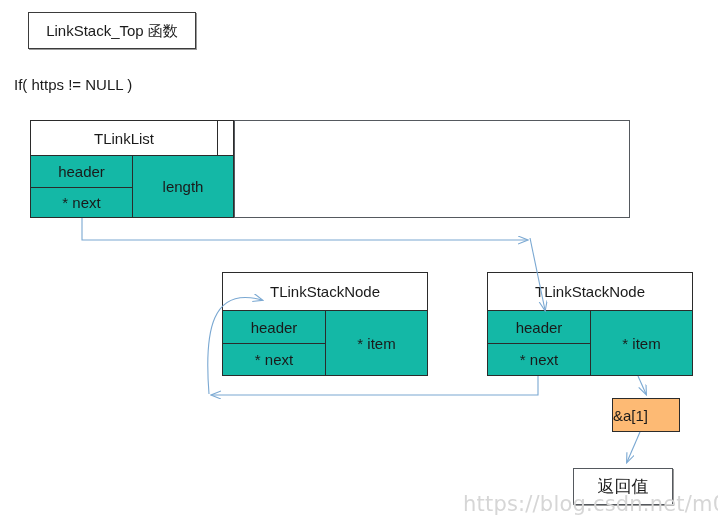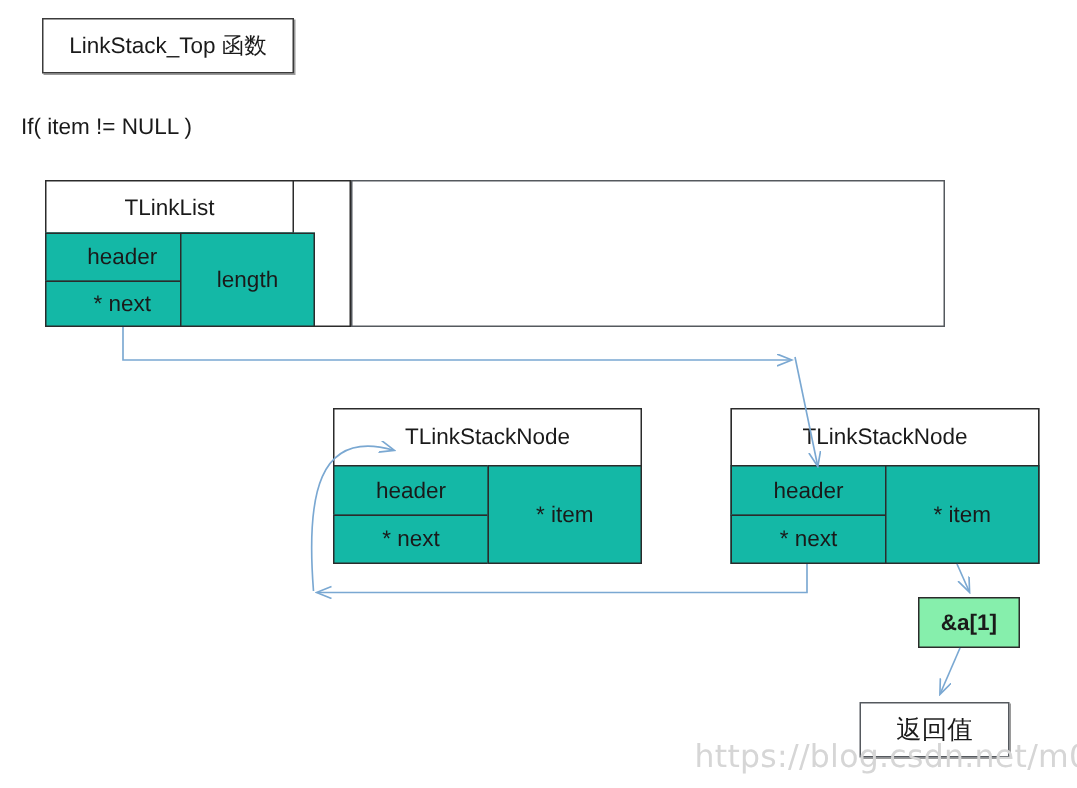--- a/index.html
+++ b/index.html
@@ -72,28 +72,26 @@
   .empty-region {
     position: absolute;
     box-sizing: border-box;
     border: 1.2px solid #55595e;
     background: #ffffff;
   }
   .small-box {
     position: absolute;
     box-sizing: border-box;
     border: 1.5px solid #2b2b2b;
-    background: #86efac;
-    display: flex;
-    align-items: center;
-    justify-content: center;
-    font-size: 15px;
-    color: #1a1a1a;
-    white-space: nowrap;
-    font-weight: bold;
+    background: #fdba74;
+    display: flex;
+    align-items: center;
+    font-size: 15px;
+    color: #1a1a1a;
+    white-space: nowrap;
   }
   .ret-box {
     position: absolute;
     box-sizing: border-box;
     border: 1px solid #55595e;
     box-shadow: 1px 1px 0 0 #9a9a9a;
     background: #ffffff;
     display: flex;
     align-items: center;
     justify-content: center;
@@ -121,37 +119,37 @@
 </head>
 <body>
 
 <div id="canvas">
 
   <div class="box hdr-box" style="left:28px; top:12px; width:168px; height:37px;">
     <span>LinkStack_Top 函数</span>
   </div>
 
 
-  <div class="plain-text" style="left:14px; top:76px;">If( item != NULL )</div>
+  <div class="plain-text" style="left:14px; top:76px;">If( https != NULL )</div>
 
   <div class="struct-outer" style="left:30px; top:120px; width:204px; height:98px;"></div>
 
-  <div class="struct-title" style="left:30px; top:120px; width:166px; height:36px;">
+  <div class="struct-title" style="left:30px; top:120px; width:188px; height:36px;">
     <span>TLinkList</span>
   </div>
 
   <div class="cell" style="left:30px; top:155px; width:103px; height:33px;">
     <span>header</span>
   </div>
 
   <div class="cell" style="left:30px; top:187px; width:103px; height:31px;">
     <span>* next</span>
   </div>
 
-  <div class="cell" style="left:120px; top:155px; width:90px; height:63px;">
+  <div class="cell" style="left:132px; top:155px; width:102px; height:63px;">
     <span>length</span>
   </div>
 
   <div class="empty-region" style="left:234px; top:120px; width:396px; height:98px;"></div>
 
   <div class="struct-outer" style="left:222px; top:272px; width:206px; height:104px;"></div>
 
   <div class="struct-title" style="left:222px; top:272px; width:206px; height:39px;">
     <span>TLinkStackNode</span>
   </div>

